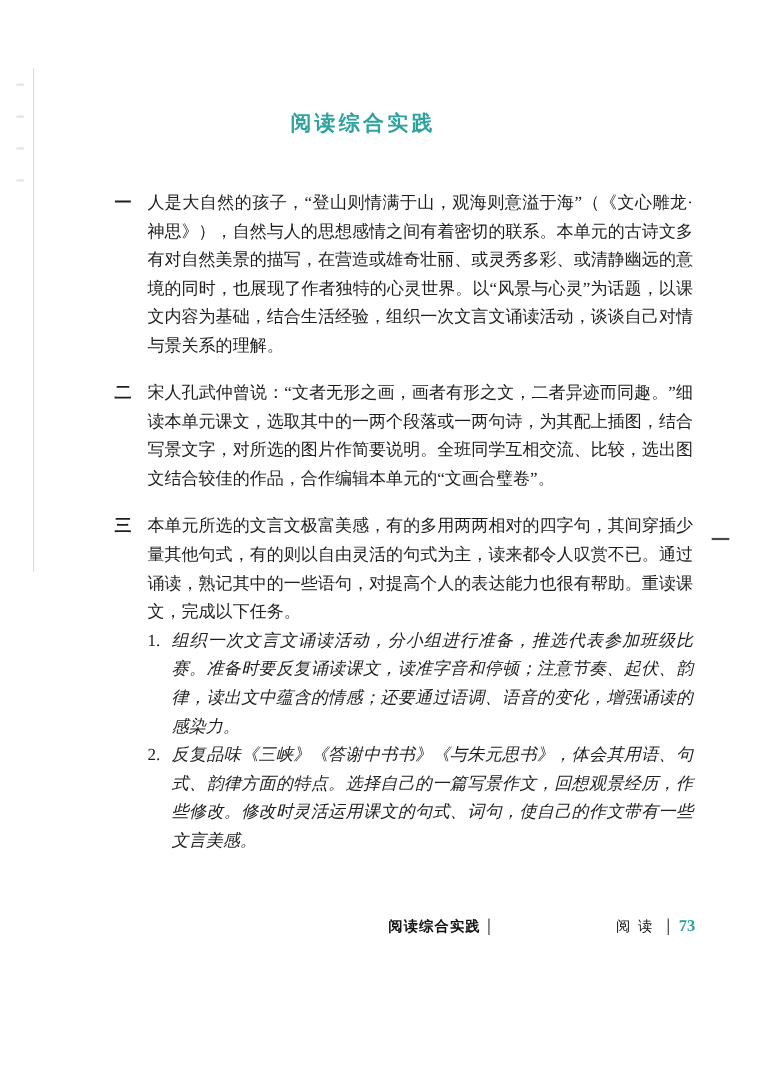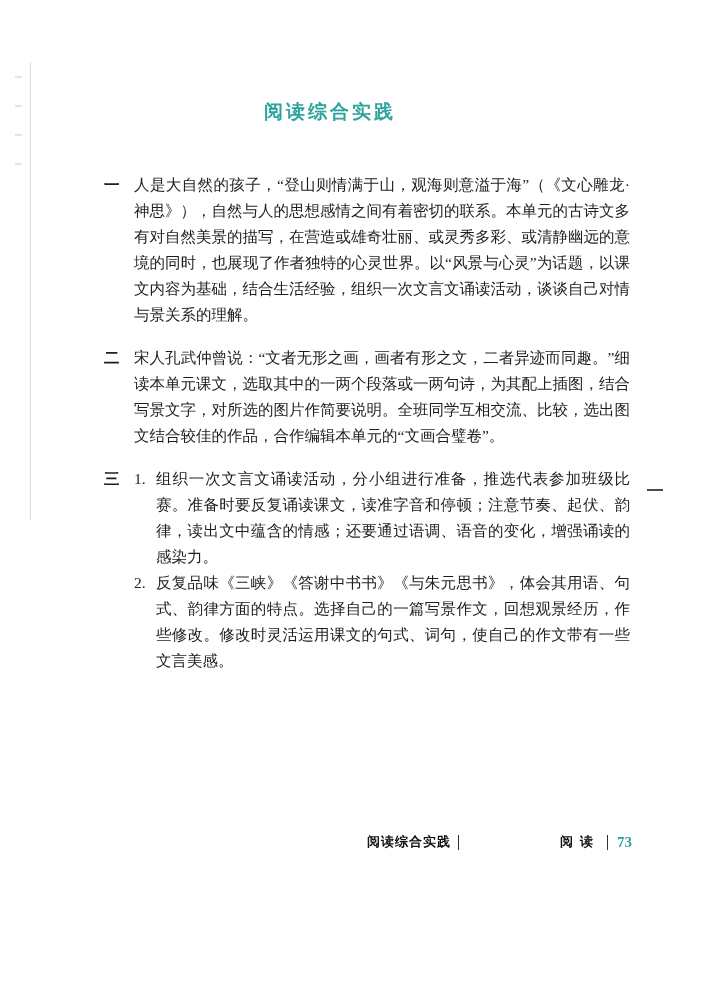--- a/index.html
+++ b/index.html
@@ -29,36 +29,36 @@
   .content {
     position: absolute; left: 104px; top: 172px; width: 526px;
     color: #1d1d1d; font-size: 15.5px; line-height: 26px;
   }
   .task { display: flex; margin-bottom: 17px; }
   .task-num { flex: none; width: 30px; font-weight: bold; }
   .task-body { flex: 1; min-width: 0; }
   .task-text { text-align: justify; text-justify: inter-ideograph; }
   .subtask { display: flex; }
   .subtask-num { flex: none; width: 22px; }
-  .subtask-text { flex: 1; text-align: justify; text-justify: inter-ideograph; }
+  .subtask-text { flex: 1; text-align: justify; text-justify: inter-ideograph; font-style: italic; }
 
   .footer {
     position: absolute; left: 0; top: 833px; width: 632px; height: 18px;
     display: flex; justify-content: flex-end; align-items: center;
     font-size: 13px; color: #111111;
   }
   .footer-section {
     font-family: "Liberation Sans", sans-serif;
     font-weight: bold; letter-spacing: 1px;
   }
   .footer-bar { width: 1px; height: 15px; background: #333333; margin: 0 7px; }
   .footer-gap { width: 92px; }
   .footer-category {
     font-family: "Liberation Sans", sans-serif;
-    font-weight: bold; letter-spacing: 7px; margin-left: 2px;
+    font-weight: normal; letter-spacing: 7px; margin-left: 16px;
   }
   .footer-page {
     color: #2ea39d; font-size: 15px; font-weight: bold; margin-left: 2px;
   }
 </style>
 </head>
 <body>
 
 <div class="page">
 
@@ -83,20 +83,21 @@
     <div class="task">
       <div class="task-num">二</div>
       <div class="task-body">
         <div class="task-text">宋人孔武仲曾说：“文者无形之画，画者有形之文，二者异迹而同趣。”细读本单元课文，选取其中的一两个段落或一两句诗，为其配上插图，结合写景文字，对所选的图片作简要说明。全班同学互相交流、比较，选出图文结合较佳的作品，合作编辑本单元的“文画合璧卷”。</div>
       </div>
     </div>
 
     <div class="task">
       <div class="task-num">三</div>
       <div class="task-body">
+        <div class="task-text">本单元所选的文言文极富美感，有的多用两两相对的四字句，其间穿插少量其他句式，有的则以自由灵活的句式为主，读来都令人叹赏不已。通过诵读，熟记其中的一些语句，对提高个人的表达能力也很有帮助。重读课文，完成以下任务。</div>
         <div class="subtask">
           <div class="subtask-num">1.</div>
           <div class="subtask-text">组织一次文言文诵读活动，分小组进行准备，推选代表参加班级比赛。准备时要反复诵读课文，读准字音和停顿；注意节奏、起伏、韵律，读出文中蕴含的情感；还要通过语调、语音的变化，增强诵读的感染力。</div>
         </div>
         <div class="subtask">
           <div class="subtask-num">2.</div>
           <div class="subtask-text">反复品味《三峡》《答谢中书书》《与朱元思书》，体会其用语、句式、韵律方面的特点。选择自己的一篇写景作文，回想观景经历，作些修改。修改时灵活运用课文的句式、词句，使自己的作文带有一些文言美感。</div>
         </div>
       </div>
     </div>

